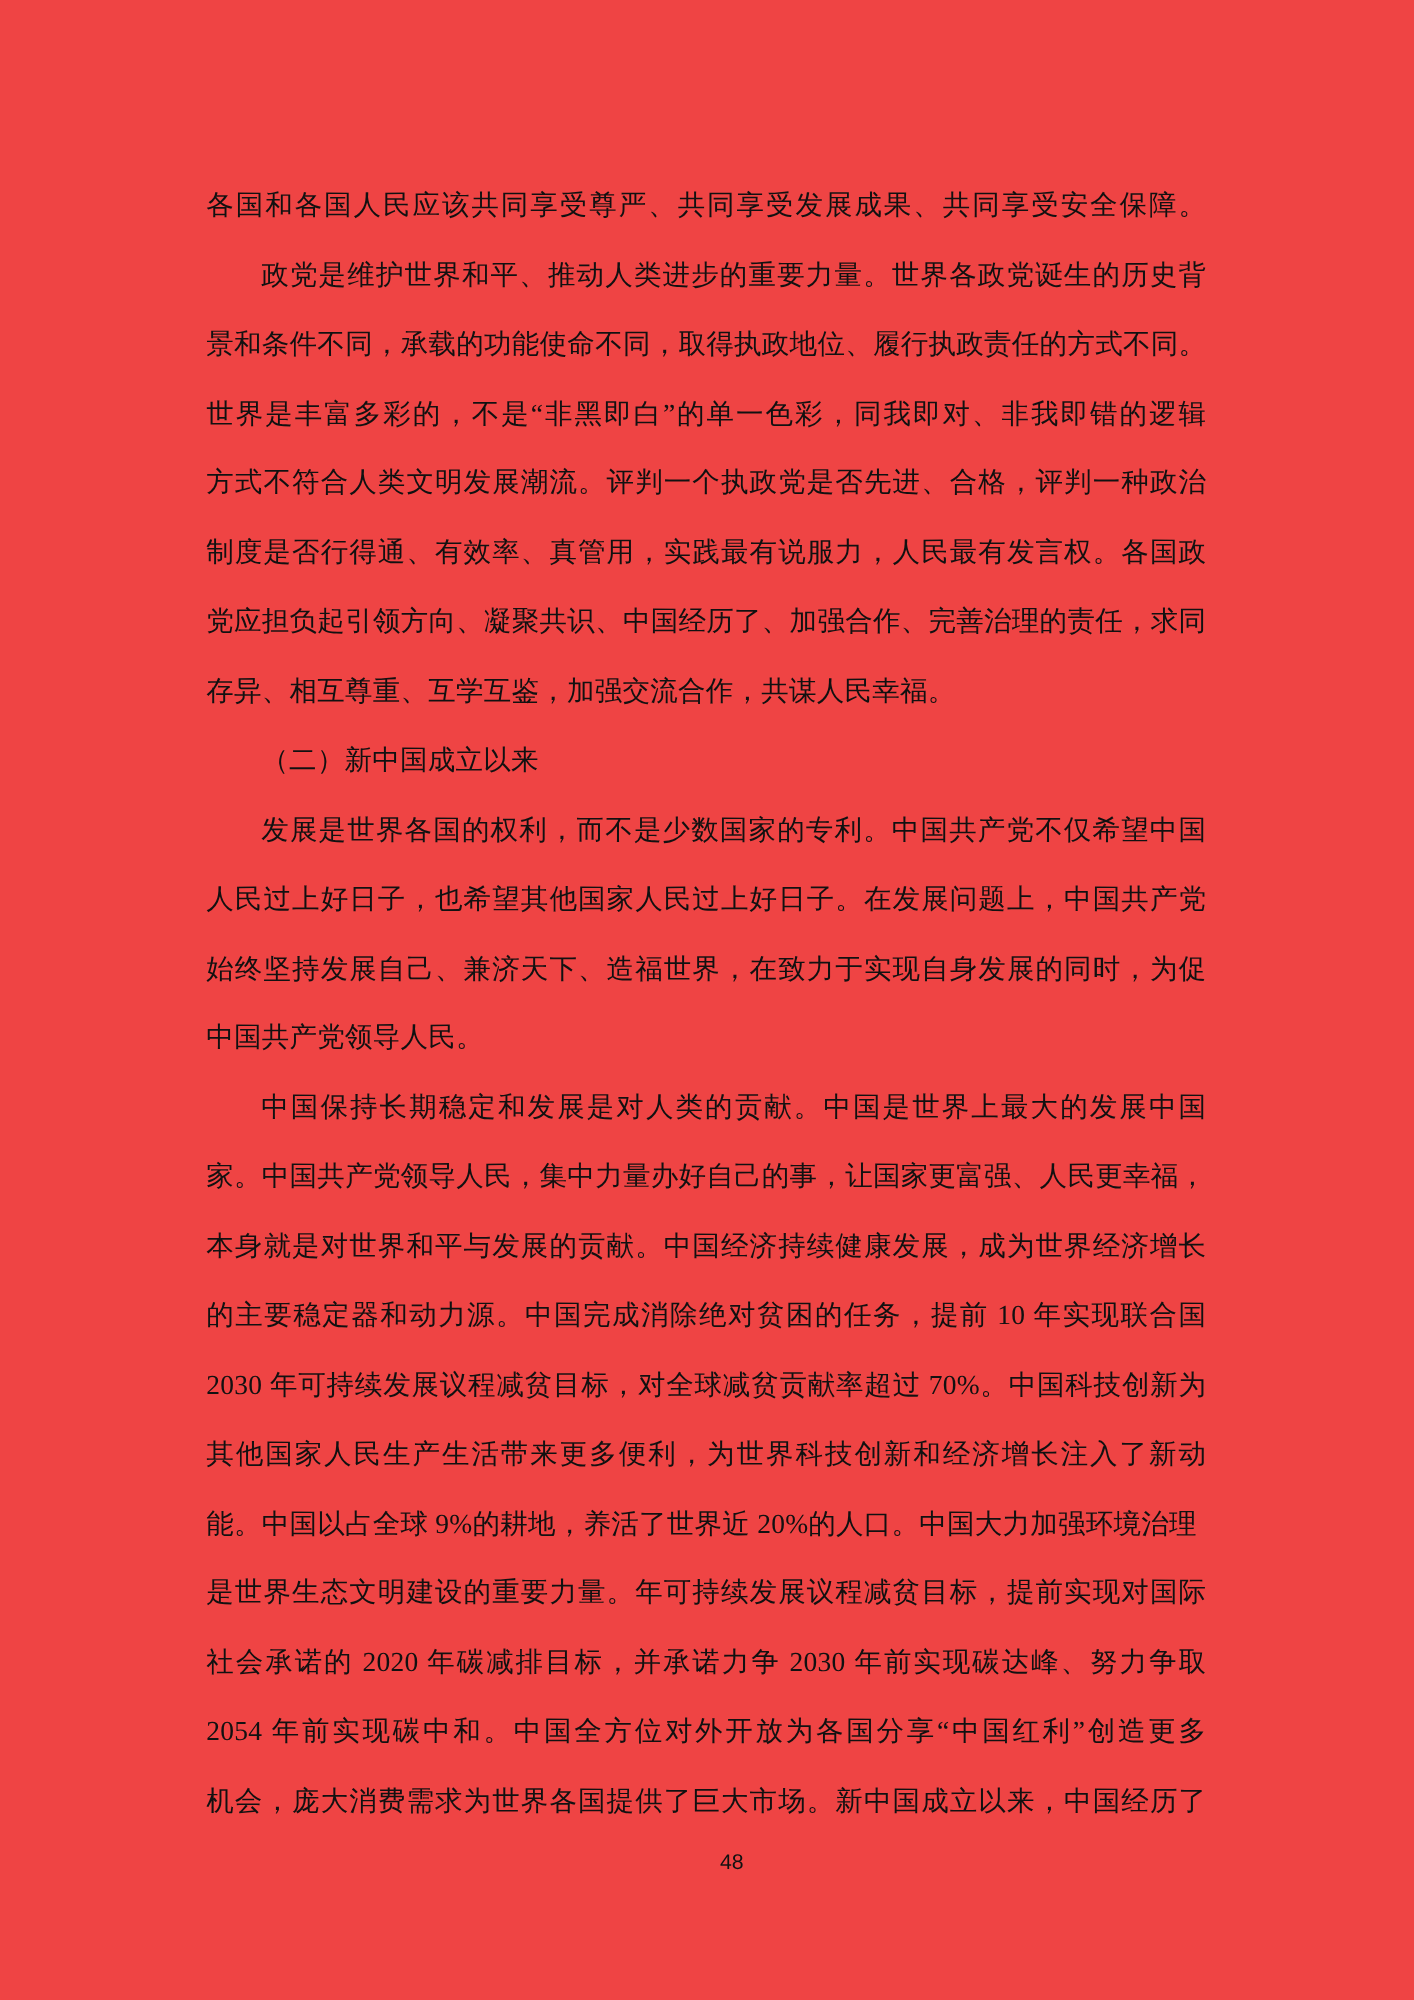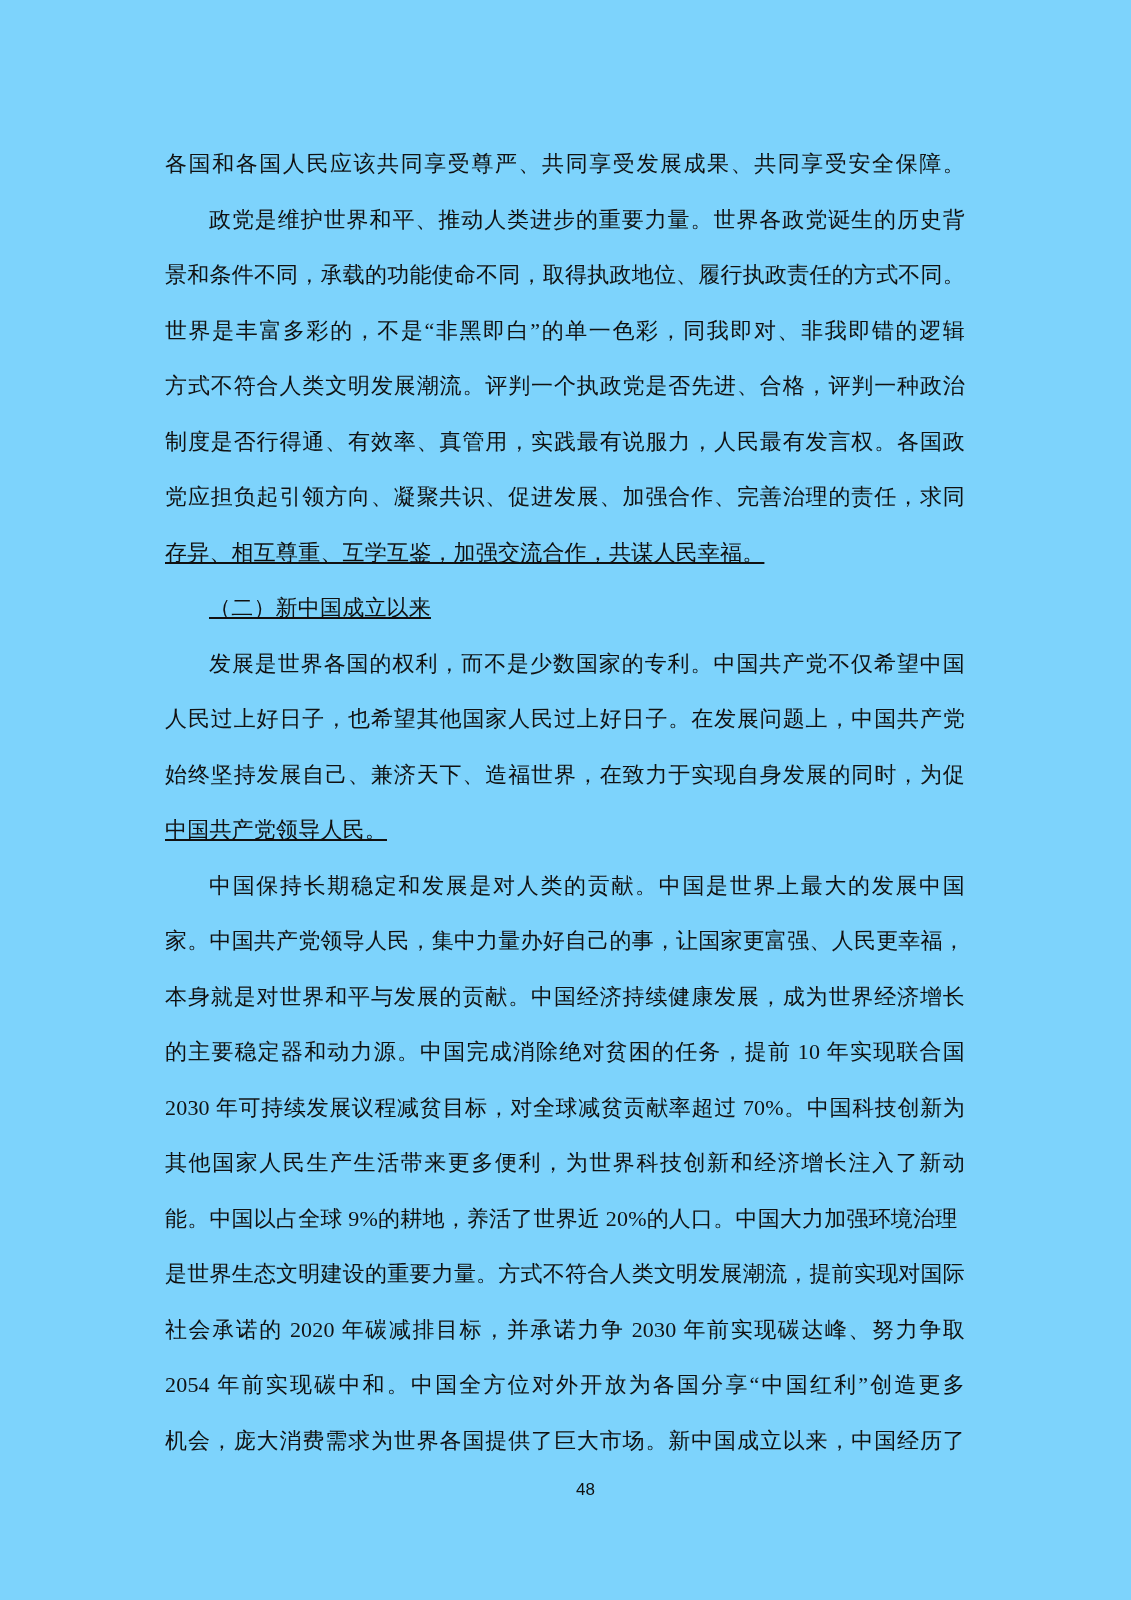--- a/index.html
+++ b/index.html
@@ -4,21 +4,21 @@
 <style>
   html, body {
     margin: 0;
     padding: 0;
     background: #ffffff;
   }
   .page {
     position: relative;
     width: 1131px;
     height: 1600px;
-    background: #7dd3fc;
+    background: #ef4444;
     overflow: hidden;
     font-family: "Liberation Serif", "DejaVu Serif", serif;
     color: #111111;
   }
   .text-block {
     position: absolute;
     left: 165px;
     top: 136px;
     width: 800px;
     font-size: 22px;
@@ -28,21 +28,20 @@
   .line {
     text-align: justify;
     text-align-last: justify;
     height: 55.5px;
     overflow: hidden;
     white-space: nowrap;
   }
   .line.short {
     text-align: right;
     text-align-last: left;
-    text-decoration: underline;
   }
   .line.indent {
     text-indent: 44px;
   }
   .page-number {
     position: absolute;
     left: 0;
     top: 1480px;
     width: 100%;
     text-align: center;
@@ -56,33 +55,33 @@
 <body>
 
 <div class="page">
   <div class="text-block">
     <div class="line">各国和各国人民应该共同享受尊严、共同享受发展成果、共同享受安全保障。</div>
     <div class="line indent">政党是维护世界和平、推动人类进步的重要力量。世界各政党诞生的历史背</div>
     <div class="line">景和条件不同，承载的功能使命不同，取得执政地位、履行执政责任的方式不同。</div>
     <div class="line">世界是丰富多彩的，不是“非黑即白”的单一色彩，同我即对、非我即错的逻辑</div>
     <div class="line">方式不符合人类文明发展潮流。评判一个执政党是否先进、合格，评判一种政治</div>
     <div class="line">制度是否行得通、有效率、真管用，实践最有说服力，人民最有发言权。各国政</div>
-    <div class="line">党应担负起引领方向、凝聚共识、促进发展、加强合作、完善治理的责任，求同</div>
+    <div class="line">党应担负起引领方向、凝聚共识、中国经历了、加强合作、完善治理的责任，求同</div>
     <div class="line short">存异、相互尊重、互学互鉴，加强交流合作，共谋人民幸福。</div>
     <div class="line short indent">（二）新中国成立以来</div>
     <div class="line indent">发展是世界各国的权利，而不是少数国家的专利。中国共产党不仅希望中国</div>
     <div class="line">人民过上好日子，也希望其他国家人民过上好日子。在发展问题上，中国共产党</div>
     <div class="line">始终坚持发展自己、兼济天下、造福世界，在致力于实现自身发展的同时，为促</div>
     <div class="line short">中国共产党领导人民。</div>
     <div class="line indent">中国保持长期稳定和发展是对人类的贡献。中国是世界上最大的发展中国</div>
     <div class="line">家。中国共产党领导人民，集中力量办好自己的事，让国家更富强、人民更幸福，</div>
     <div class="line">本身就是对世界和平与发展的贡献。中国经济持续健康发展，成为世界经济增长</div>
     <div class="line">的主要稳定器和动力源。中国完成消除绝对贫困的任务，提前 10 年实现联合国</div>
     <div class="line">2030 年可持续发展议程减贫目标，对全球减贫贡献率超过 70%。中国科技创新为</div>
     <div class="line">其他国家人民生产生活带来更多便利，为世界科技创新和经济增长注入了新动</div>
     <div class="line">能。中国以占全球 9%的耕地，养活了世界近 20%的人口。中国大力加强环境治理，</div>
-    <div class="line">是世界生态文明建设的重要力量。方式不符合人类文明发展潮流，提前实现对国际</div>
+    <div class="line">是世界生态文明建设的重要力量。年可持续发展议程减贫目标，提前实现对国际</div>
     <div class="line">社会承诺的 2020 年碳减排目标，并承诺力争 2030 年前实现碳达峰、努力争取</div>
     <div class="line">2054 年前实现碳中和。中国全方位对外开放为各国分享“中国红利”创造更多</div>
     <div class="line">机会，庞大消费需求为世界各国提供了巨大市场。新中国成立以来，中国经历了</div>
   </div>
   <div class="page-number">48</div>
 </div>
 
 </body></html>

